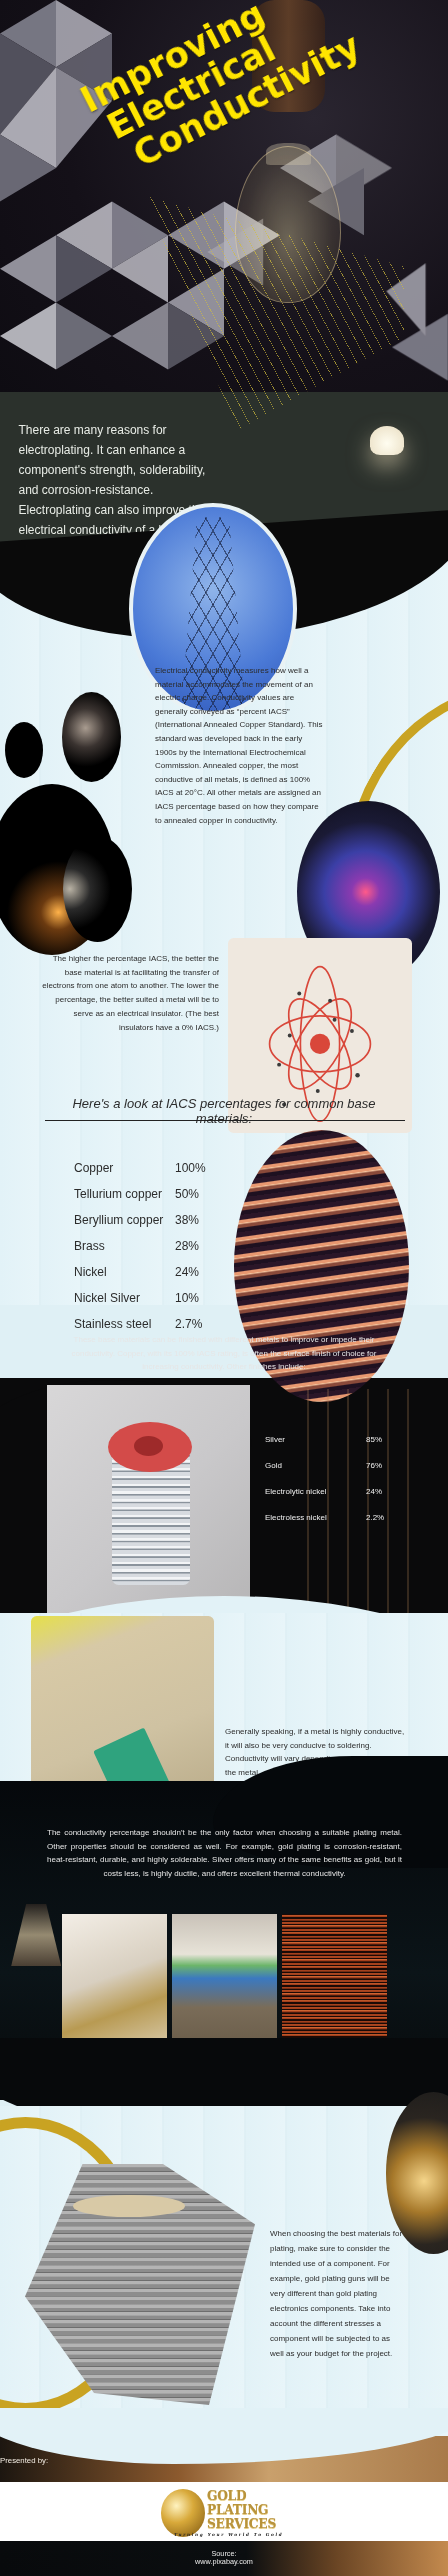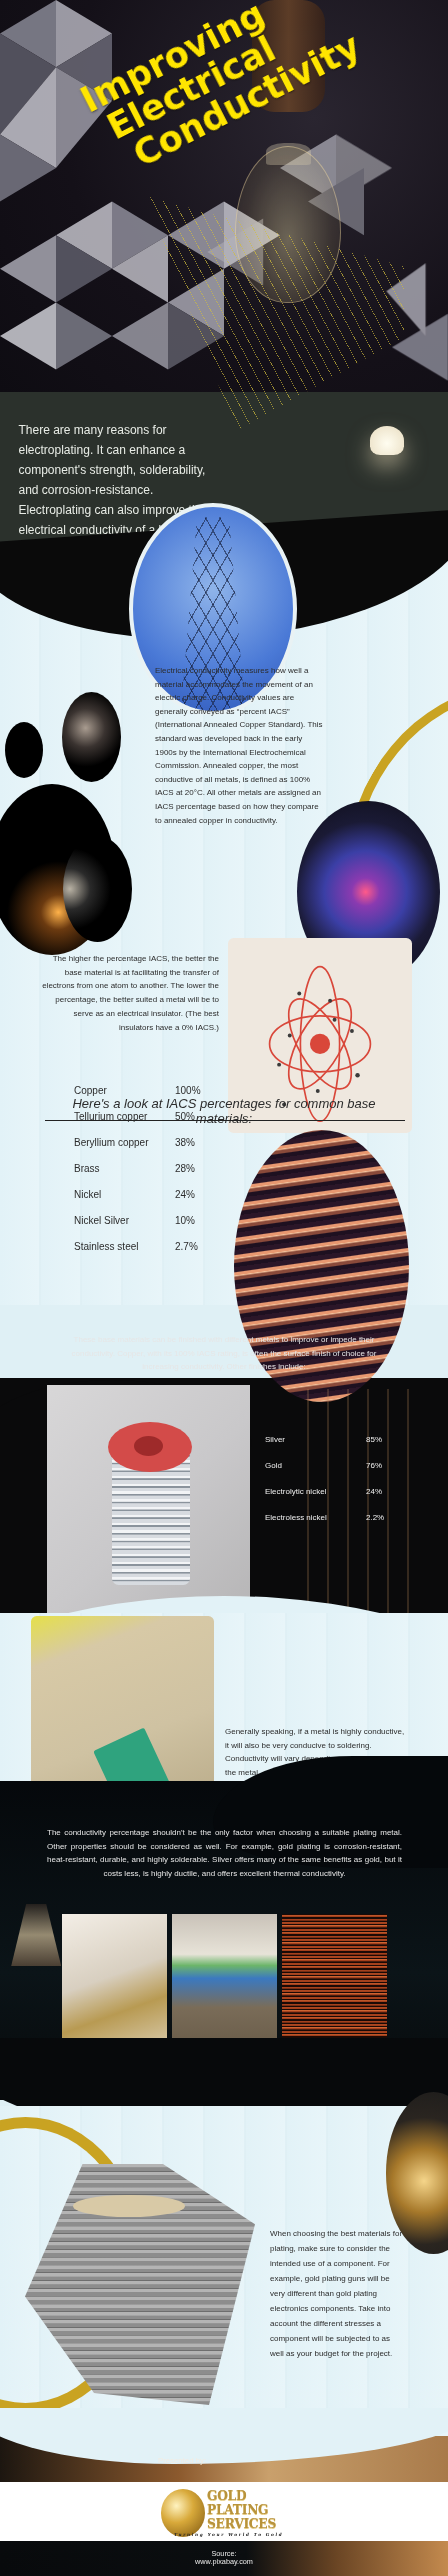--- a/index.html
+++ b/index.html
@@ -29,21 +29,21 @@
   .bulbcircle { left: -11.2px; top: 784px; width: 126px; height: 171px; background: radial-gradient(circle at 55% 75%, #ffb24a 0%, #6b3a10 12%, #000 35%); }
   .bulbcircle2 { left: 63px; top: 836px; width: 69px; height: 106px; background: radial-gradient(circle at 10% 50%, #b9b2a4 0, #2a2a2a 25%, #000 50%); }
   .plasma { left: 297px; top: 801px; width: 143px; height: 182px; background: radial-gradient(circle at 48% 50%, #ff5a8a 0%, #8a3ab0 12%, #3b3fa6 35%, #1a1a35 60%, #0c0b12 100%); }
   .gold-arc { border-radius: 50%; border-style: solid; border-color: transparent; }
   .garc1 { left: 353px; top: 678px; width: 291px; height: 336px; border-width: 9px; border-left-color: #c9a322; border-top-color: transparent; transform: rotate(30deg); border-radius:50%; }
   .text-conductivity { left: 155px; top: 664px; width: 168px; color: #2c2c2c; font-size: 8px; line-height: 13.6px; }
   .text-higher { left: 39px; top: 952px; width: 180px; color: #2c2c2c; font-size: 8px; line-height: 13.7px; text-align: right; }
   .atom-card { left: 228px; top: 938px; width: 184px; height: 195px; background: #efe8df; border-radius: 5.6px; }
   .iacs-title { left: 45px; top: 1096px; width: 358px; text-align:center; font-style: italic; color:#2c2c2c; font-size: 13px; }
   .iacs-rule { left: 45px; top: 1120px; width: 360px; height: 0.6px; background:#222; }
-  .iacs-table { left: 74px; top: 1085px; width: 146px; color:#2c2c2c; font-size: 10px; }
+  .iacs-table { left: 74px; top: 1161px; width: 146px; color:#2c2c2c; font-size: 12px; }
   .row { display:flex; height: 26px; align-items: flex-start; }
   .row .n { width: 101px; }
   .copper-circle { left: 234px; top: 1130px; width: 175px; height: 272px; background: repeating-linear-gradient(172deg, #2b1628 0 4.5px, #e89870 5.6px 7.8px, #f3c29c 8.4px, #8a4a3a 10px 12.3px, #1e1020 13.4px 17px); }
   .dark2 { left:0; top: 1378px; width: 448px; height: 392px; background: #0a0a0b; }
   .dark2-top { left:-28px; top: 1380px; width: 280px; height: 67px; background: #0a0a0b; border-radius: 50% 50% 0 0 / 100% 100% 0 0; }
   .finish-text { left: 67px; top: 1333px; width: 314px; text-align:center; color:#e6e6e6; font-size: 8px; line-height: 13.7px; }
   .spool-img { left: 47px; top: 1385px; width: 203px; height: 263px; background: linear-gradient(135deg, #d8d7d8, #c9c8ca 50%, #b3b2b3); }
   .spool-body { left: 112px; top: 1439px; width: 78px; height: 146px; border-radius: 6.7px; background: repeating-linear-gradient(0deg, #d7dbe0 0 3.4px, #8a939c 3.9px 5px, #f2f4f6 5.6px 7.8px); }
   .spool-top { left: 108px; top: 1422px; width: 84px; height: 50px; border-radius:50%; background:#d34b49; }
   .spool-hole { left: 134px; top: 1436px; width: 29px; height: 20px; border-radius:50%; background:#9e2a2a; }
@@ -65,21 +65,21 @@
   .tile3 { left: 282px; background: repeating-linear-gradient(0deg, #1a0a06 0 1.1px, #a4401c 1.7px 2.8px, #d46a36 3.4px), #1a0a06; }
   .lamp-left { left: 11.2px; top: 1904px; width: 50px; height: 62px; background: linear-gradient(180deg, #2a2420, #b8a888 50%, #5a4a3a); clip-path: polygon(30% 0, 70% 0, 100% 100%, 0 100%); opacity:0.8; }
   .sec4 { left:0; top: 2072px; width:448px; height: 403px; }
   .edison { left: 386px; top: 2092px; width: 95px; height: 162px; background: radial-gradient(circle at 40% 55%, #f5d58a 0%, #a6782a 30%, #2a2520 60%, #1a1a1a 100%); }
   .garc2 { left: -95px; top: 2117px; width: 241px; height: 297px; border: 11.2px solid #c9a322; border-radius: 50%; border-right-color: #c9a322; border-left-color: transparent; }
   .cable-img { left: 25px; top: 2164px; width: 230px; height: 241px; background: repeating-linear-gradient(0deg, #8d8d8d 0 3.4px, #b4b4b4 3.9px 6.7px, #6e6e6e 7.3px 7.8px); clip-path: polygon(25% 0, 60% 0, 100% 25%, 80% 100%, 30% 95%, 0 55%); }
   .cable-top { left: 73px; top: 2195px; width: 112px; height: 22.4px; background:#d8c9a6; border-radius: 50%; }
   .text-choose { left: 270px; top: 2226px; width: 134px; color:#2c2c2c; font-size: 8px; line-height: 15px; }
   .footer-band { left:0; top: 2436px; width:448px; height: 56px; background: linear-gradient(90deg, #1c1610 0%, #8c5a2e 40%, #c9a06c 60%, #a87a4a 100%); }
   .footer-wave { left:-28px; top: 2408px; width: 504px; height: 56px; background: #e2f2f7; border-radius: 0 0 60% 40% / 0 0 100% 100%; }
-  .presented { left: 0; top: 2456px; width:364px; text-align:center; color:#f3ece2; font-size: 7.8px; }
+  .presented { left: 0; top: 2456px; width:364px; color:#f3ece2; font-size: 7.8px; }
   .presented .site { font-size: 10.4px; display:block; margin-top: 1.1px; }
   .logo-band { left:0; top: 2482px; width:448px; height: 59px; background:#fff; }
   .globe { left: 161px; top: 2489px; width: 44px; height: 48px; border-radius:50%; background: radial-gradient(circle at 35% 35%, #fff3c0, #d8a93a 40%, #7a5410 100%); }
   .logo-text { left: 207px; top: 2489px; color: #b8933c; font-family: "DejaVu Serif", serif; font-weight: bold; font-size: 12.3px; line-height: 14px; letter-spacing: -0.3px; text-shadow: 0 0.6px 0 #e6cc80; }
   .tagline { left: 174px; top: 2532px; width: 112px; font-family: "DejaVu Serif", serif; font-style: italic; font-weight: bold; font-size: 4.2px; letter-spacing: 1.7px; color:#222; }
   .source-band { left:0; top: 2541px; width:448px; height: 35px; background: linear-gradient(90deg, #080a0c 0%, #0b0e10 55%, #6a4524 75%, #c48a4e 100%); }
   .source { left:0; top: 2550px; width:448px; text-align:center; color:#eaeaea; font-size: 7.3px; line-height: 8.4px; }
 </style>
 </head>
 <body>

